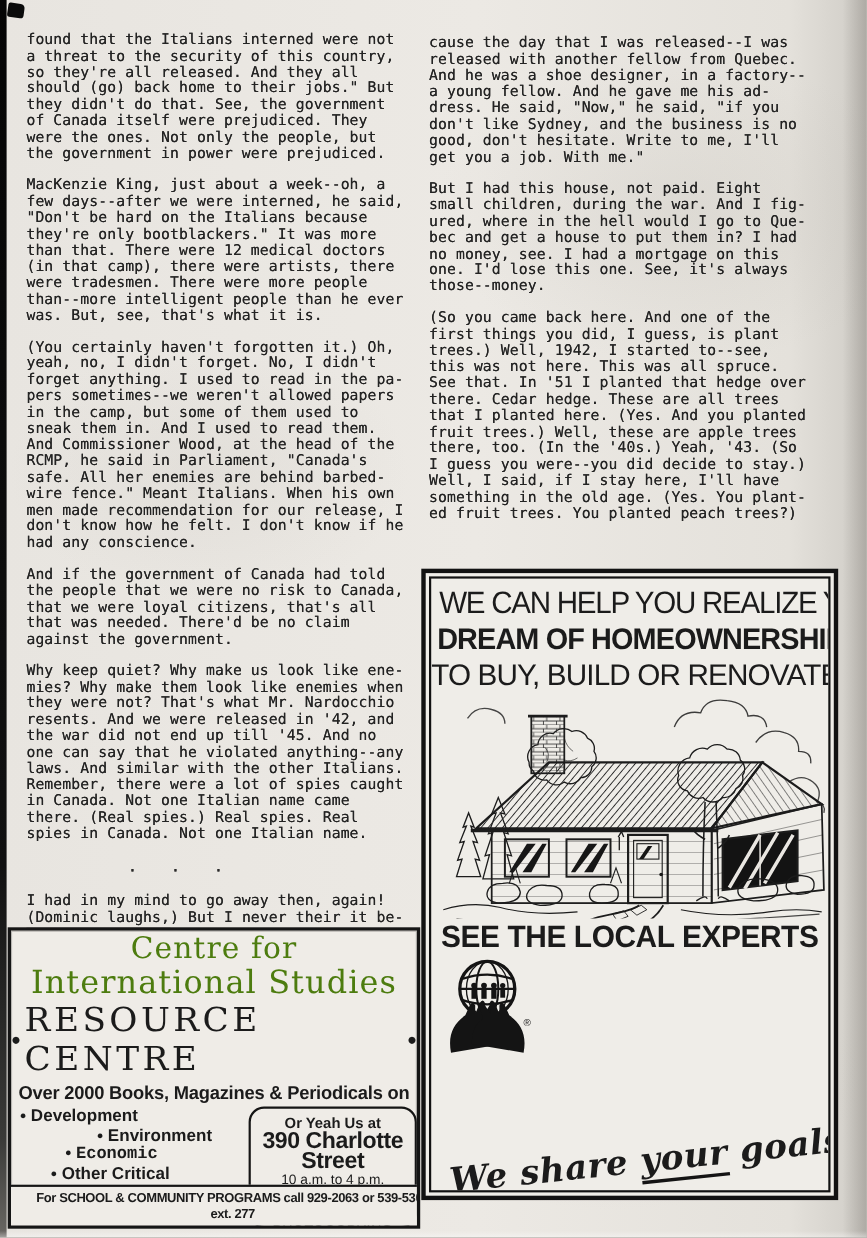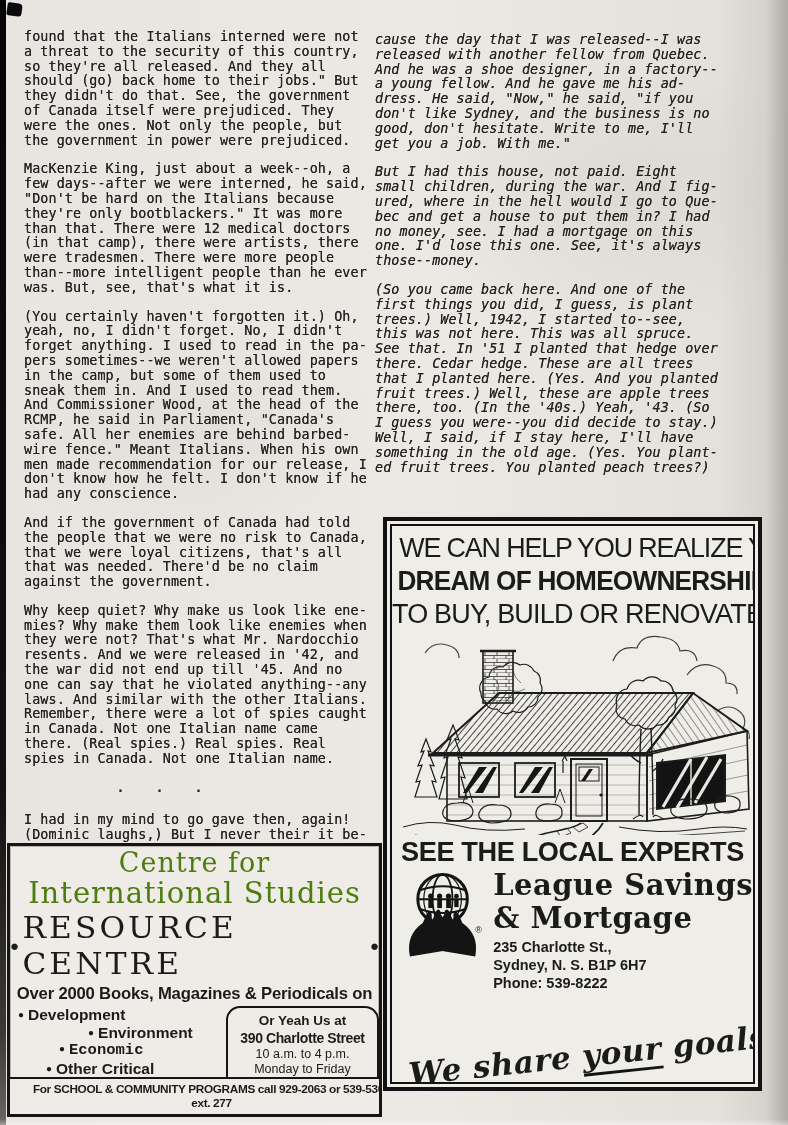--- a/index.html
+++ b/index.html
@@ -19,21 +19,21 @@
   .scan-edge-right{position:absolute;right:0;top:0;width:22px;height:100%;
     background:linear-gradient(to right,rgba(150,146,140,0),rgba(140,136,130,.5));}
   .scan-edge-bottom{position:absolute;left:0;bottom:0;width:100%;height:6px;
     background:linear-gradient(to bottom,rgba(120,118,114,0),rgba(255,255,255,.4));}
 
   
   .typecol{position:absolute;font-family:"DejaVu Sans Mono",monospace;
     font-size:13.4px;line-height:14.8px;letter-spacing:.1px;color:#232323;
     text-shadow:0 0 .45px rgba(20,20,20,.8);}
   #left-col{left:24px;top:30px;width:360px;}
-  #right-col{left:375px;top:33px;width:372px;font-style:italic;}
+  #right-col{left:390px;top:33px;width:372px;}
   .para{white-space:pre-wrap;}
   .para + .para{margin-top:14px;}
   .dots-separator{margin:17px 0 15px 92px;letter-spacing:30px;font-size:15px;color:#2a2a2a;}
   .closing{white-space:pre-wrap;margin-top:1px;}
   .u-line{border-bottom:1.6px solid #262626;padding-bottom:1px;}
 
   
   #ad-left{position:absolute;left:7px;top:843px;width:375px;height:274px;
     border:3px solid #151515;background:#efece7;box-sizing:border-box;overflow:hidden;
     box-shadow:inset 0 0 0 1px rgba(21,21,21,.25);}
@@ -49,21 +49,21 @@
   .rc-bullets{width:208px;}
   .rc-bullet{font-weight:bold;font-size:15.5px;line-height:17.5px;white-space:nowrap;}
   .rc-dot{font-size:10px;vertical-align:2px;margin-right:4px;}
   .b0{margin-left:2px;} .b1{margin-left:72px;} .b2{margin-left:43px;font-family:Liberation Mono, monospace;} .b3{margin-left:30px;}
   .rc-intl{font-weight:bold;font-size:16px;line-height:18px;margin-left:44px;}
   .rc-avail{font-size:11.2px;line-height:15px;margin-top:3px;white-space:nowrap;letter-spacing:-.2px;}
   .rc-phone{font-weight:bold;font-size:17.5px;line-height:19px;text-align:center;width:210px;}
   .rc-visit{width:146px;border:2px solid #151515;border-radius:14px;background:#efece7;
     text-align:center;padding:5px 3px 4px;height:97px;margin-left:2px;}
   .v0{font-weight:bold;font-size:13.5px;line-height:16px;}
-  .v1{font-weight:bold;font-size:14px;line-height:18px;letter-spacing:-.4px;}
+  .v1{font-weight:bold;font-size:21px;line-height:18px;letter-spacing:-.4px;}
   .v2,.v3{font-size:12.5px;line-height:15px;}
   .v4,.v5{font-size:13px;line-height:15.5px;letter-spacing:.3px;}
   .rc-footer{position:absolute;left:0;bottom:0;width:100%;border-top:2px solid #151515;
     font-weight:bold;font-size:11.8px;line-height:14px;text-align:center;
     letter-spacing:-.35px;padding:3px 17px 4px;background:#efece7;}
 
   
   #ad-right{position:absolute;left:383px;top:517px;width:379px;height:574px;
     border:4px solid #121212;background:#efede8;box-sizing:border-box;padding:3px;}
   #ad-right-inner{border:2px solid #121212;height:100%;box-sizing:border-box;
@@ -137,21 +137,21 @@
 resents. And we were released in '42, and
 the war did not end up till '45. And no
 one can say that he violated anything--any
 laws. And similar with the other Italians.
 Remember, there were a lot of spies caught
 in Canada. Not one Italian name came
 there. (Real spies.) Real spies. Real
 spies in Canada. Not one Italian name.</div>
       </div>
     <div class="dots-separator">···</div>
-    <div class="closing"><span>I had in my mind to go gave then, again!</span><span>
+    <div class="closing"><span>I had in my mind to go away then, again!</span><span>
 </span><span class="u-line">(Dominic laughs,</span><span>) But I never their it be-</span></div>
   </div>
 
   <div id="right-col" class="typecol">
     <div>
         <div class="para">cause the day that I was released--I was
 released with another fellow from Quebec.
 And he was a shoe designer, in a factory--
 a young fellow. And he gave me his ad-
 dress. He said, "Now," he said, "if you
@@ -314,29 +314,20 @@
               <rect x="37.6" y="30" width="4.8" height="9"></rect>
             <circle cx="49" cy="27" r="2.6"></circle>
               <rect x="46.6" y="30" width="4.8" height="9"></rect>
             <circle cx="57" cy="27" r="2.4"></circle>
               <rect x="54.8" y="30" width="4.4" height="8"></rect>
             <path d="M10 88 C7 72 12 62 23 54 l4 -9 q3 -5 5 0 l0 8 4 -10 q3 -5 5 0 l-1 10 5 -8 q4 -4 5 1 l-3 11 c8 6 10 13 10 23 z"></path>
             <path d="M76 88 C79 72 74 62 63 54 l-4 -9 q-3 -5 -5 0 l0 8 -4 -10 q-3 -5 -5 0 l1 10 -5 -8 q-4 -4 -5 1 l3 11 c-8 6 -10 13 -10 23 z"></path>
           </g>
           <text x="76" y="64" font-size="9" fill="#141414">®</text>
         </svg>
-        <div>
-          <div class="mg-company">League Savings</div>
-          <div class="mg-company">&amp; Mortgage</div>
-          <div class="mg-addr">
-            <div>235 Charlotte St.,</div>
-            <div>Sydney, N. S. B1P 6H7</div>
-            <div>Phone: 539-8222</div>
-          </div>
-        </div>
       </div>
 
       <div class="mg-slogan"><span>We share </span><span class="your">your</span><span> goals!</span></div>
     </div>
   </div>
 
   <div class="scan-edge-right"></div>
   <div class="scan-edge-bottom"></div>
 </div>
 

